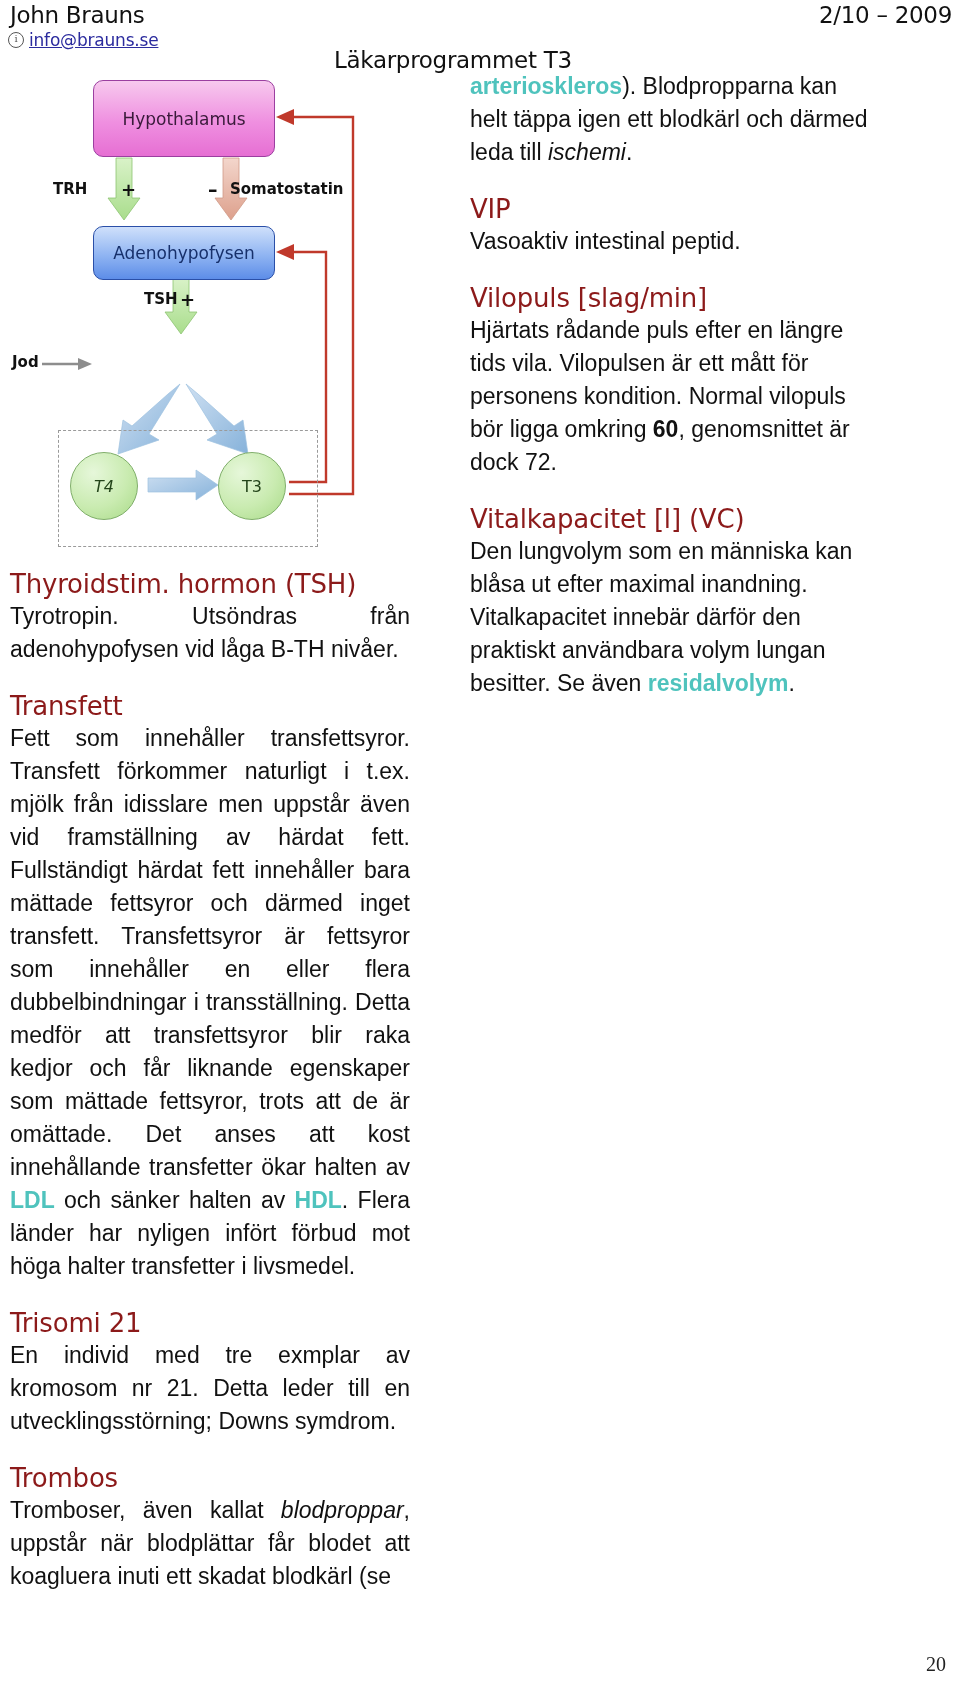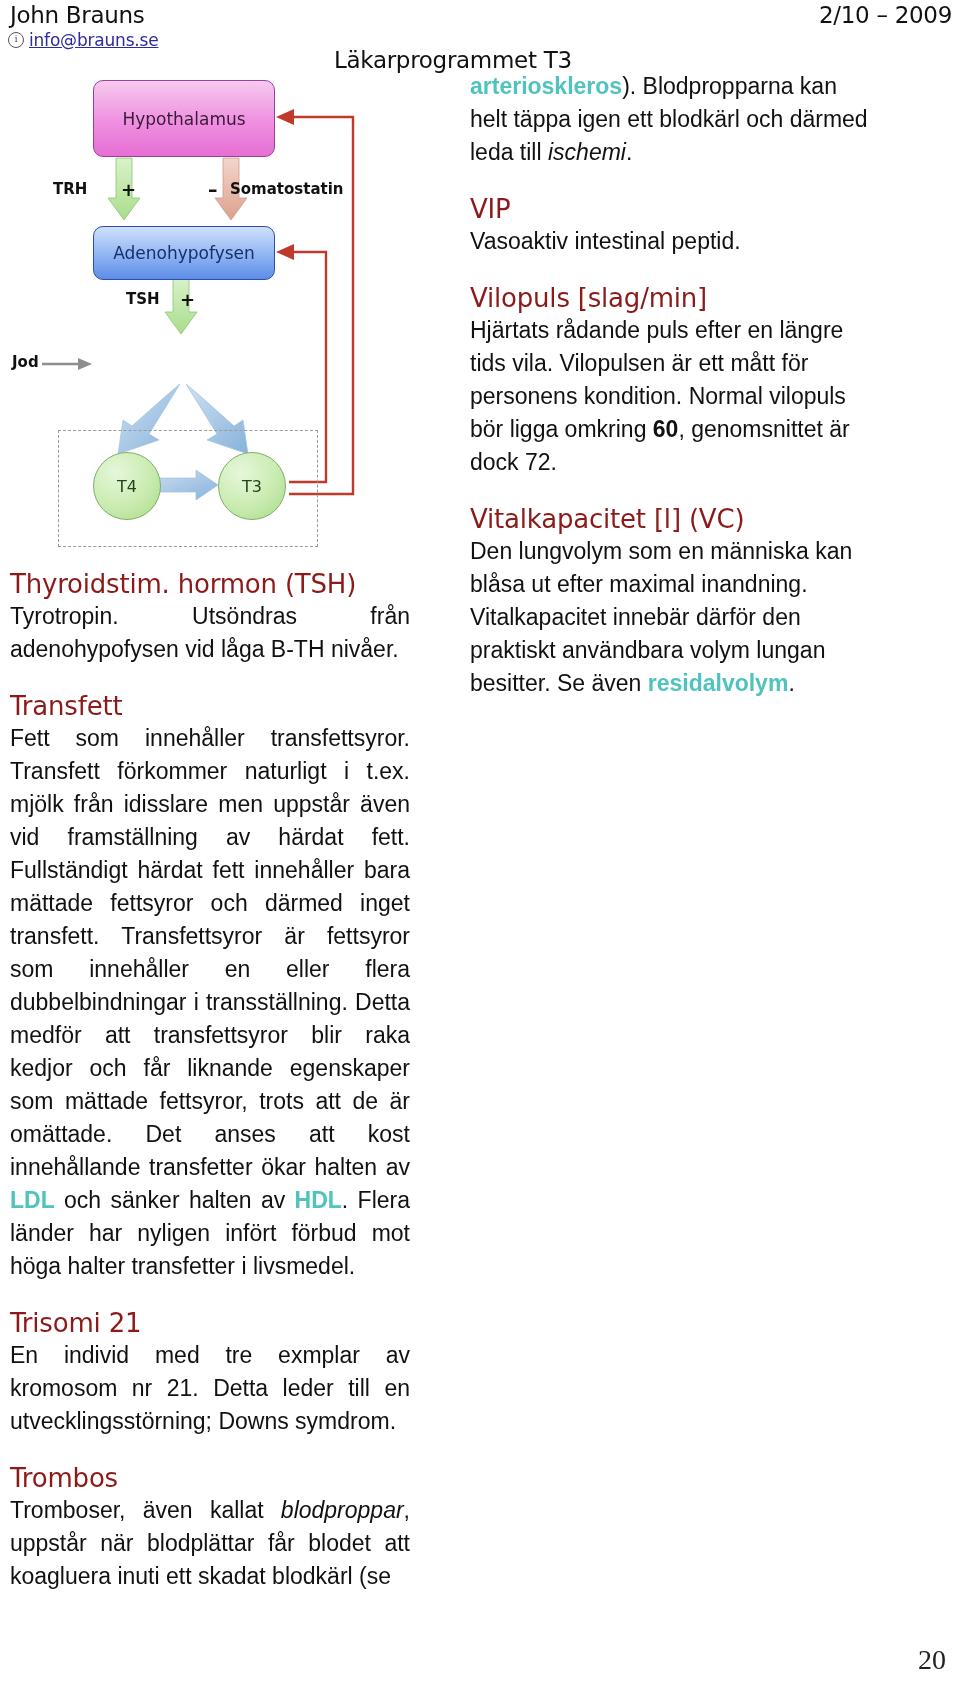--- a/index.html
+++ b/index.html
@@ -112,41 +112,41 @@
     position:absolute;left:50px;top:368px;width:258px;height:115px;
     border:1.6px dashed #9a9a9a;
   }
   .circle{
     position:absolute;width:66px;height:66px;border-radius:50%;
     border:1.3px solid #7fae6a;
     background:radial-gradient(circle at 34% 30%,#e6f7da 0%,#c9ebb0 55%,#a8da87 100%);
     display:flex;align-items:center;justify-content:center;
     font-family:"DejaVu Sans", sans-serif;font-size:16px;color:#23441a;
   }
-  .c-t4{left:85px;top:390px;}
+  .c-t4{left:62px;top:390px;font-style:italic;}
   .c-t3{left:210px;top:390px;}
 
   .lbl{
     position:absolute;font-family:"DejaVu Sans", sans-serif;
     font-weight:bold;font-size:15px;color:#111;
   }
   .l-trh{left:45px;top:118px;}
   .l-plus1{left:113px;top:117px;font-size:18px;}
   .l-minus{left:200px;top:116px;font-size:19px;}
   .l-soma{left:222px;top:118px;}
-  .l-tsh{left:118px;top:228px;}
+  .l-tsh{left:136px;top:228px;}
   .l-plus2{left:172px;top:227px;font-size:18px;}
   .l-jod{left:4px;top:291px;}
 
   .diagram svg{position:absolute;left:0;top:0;width:400px;height:500px;overflow:visible;}
 
   
   .pagenum{
     position:absolute;right:14px;bottom:14px;
-    font-family:"Liberation Serif", serif;font-size:28px;color:#222;
+    font-family:"Liberation Serif", serif;font-size:20px;color:#222;
   }
 </style>
 </head>
 <body>
 
 <div class="page">
 
   <div class="header">
     <div class="hdr-name">John Brauns</div>
     <div class="hdr-center">Läkarprogrammet T3</div>

